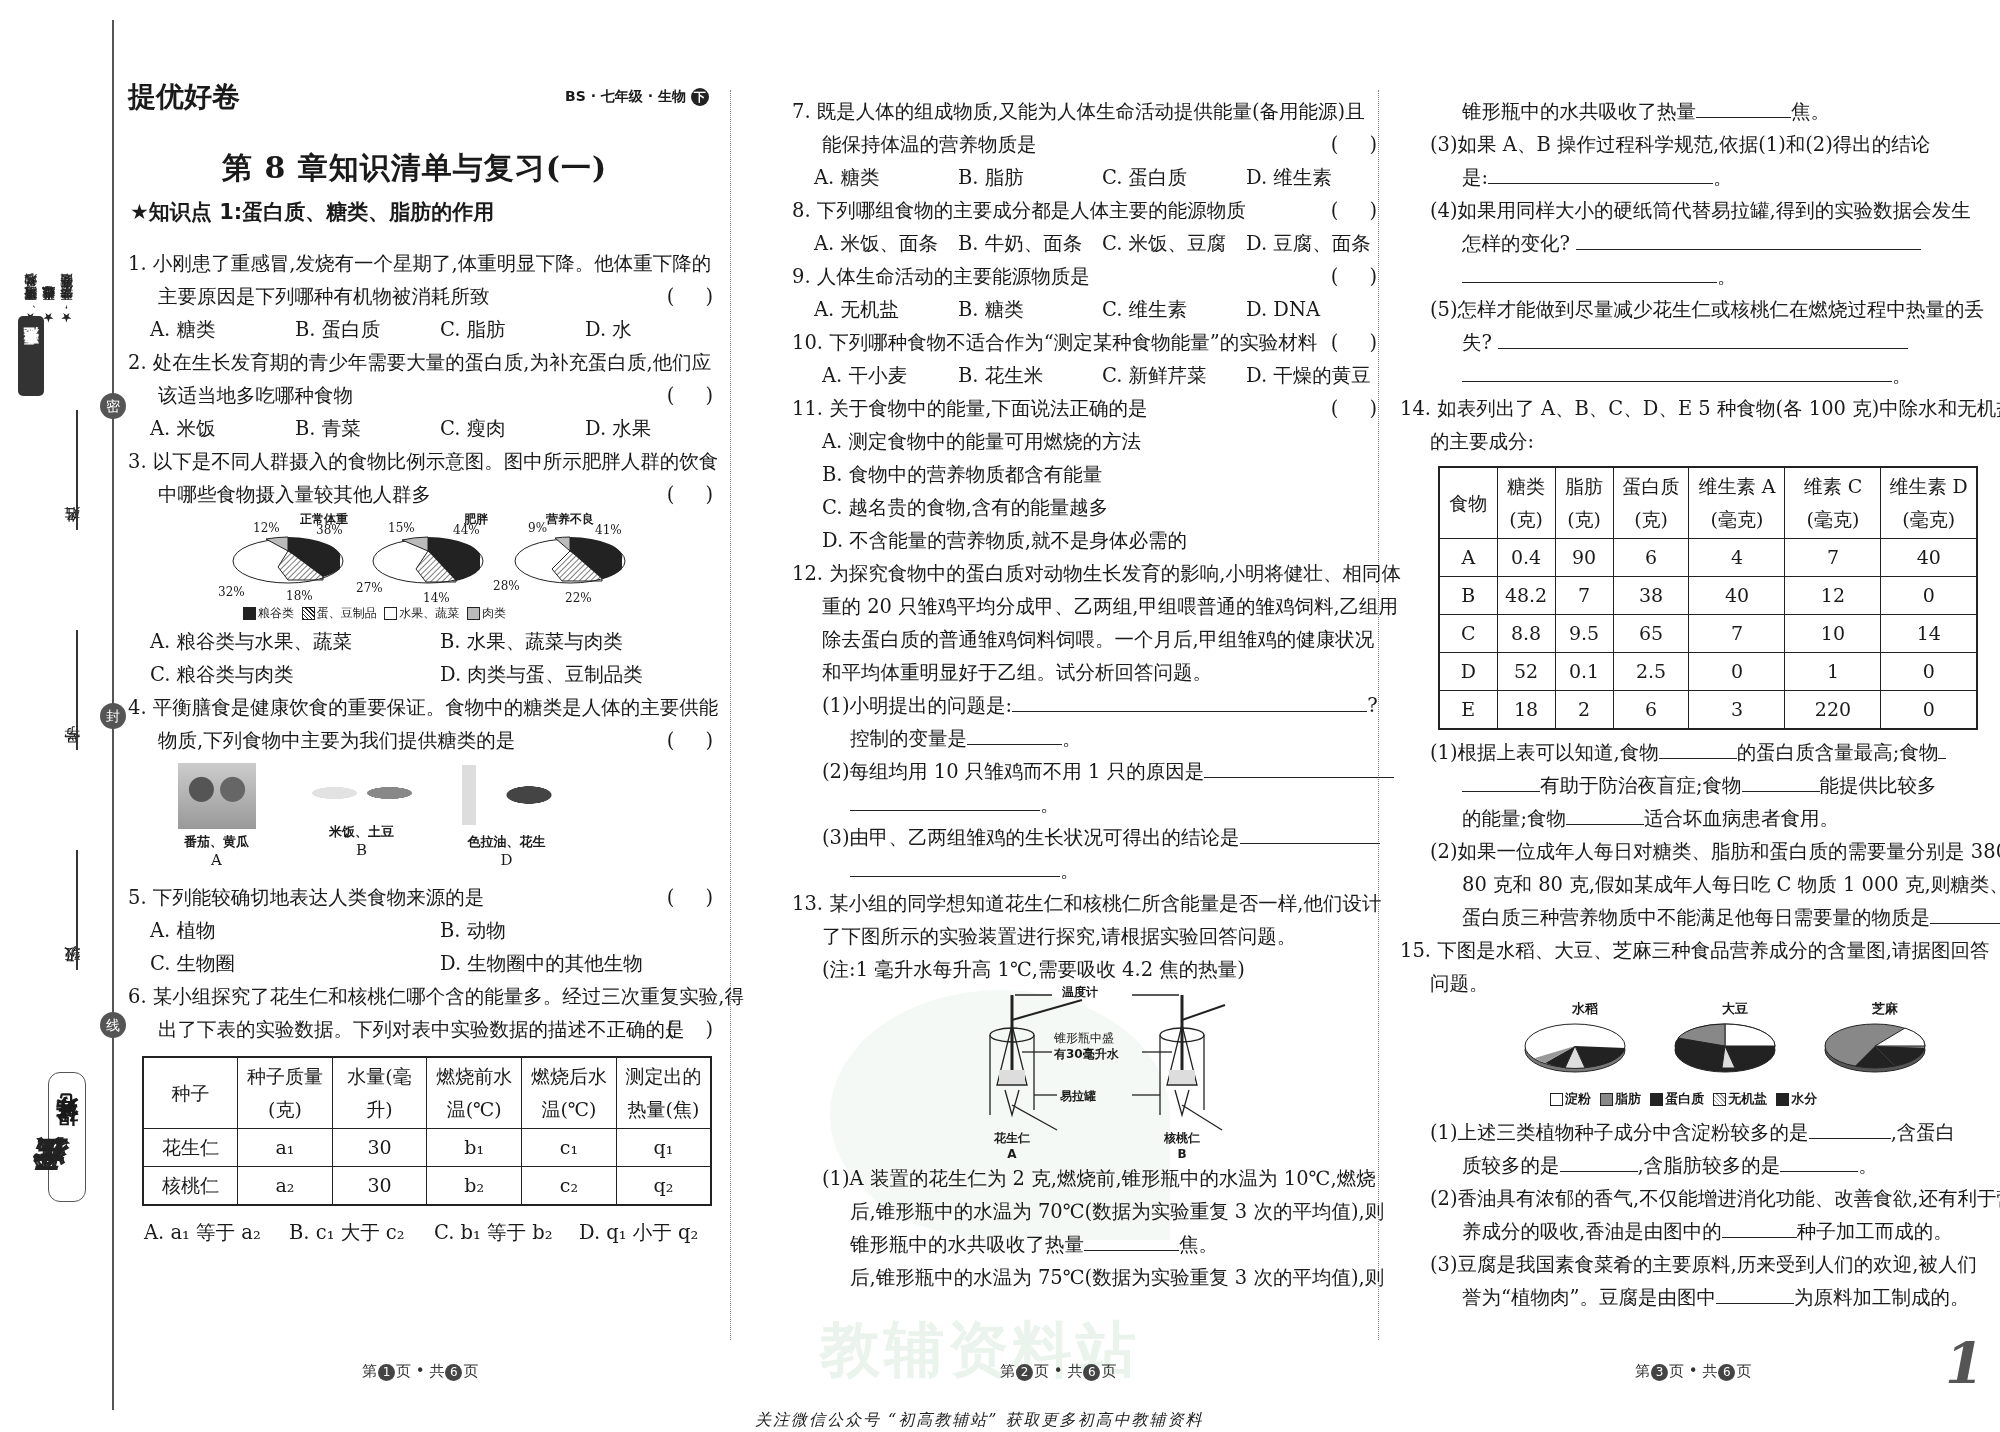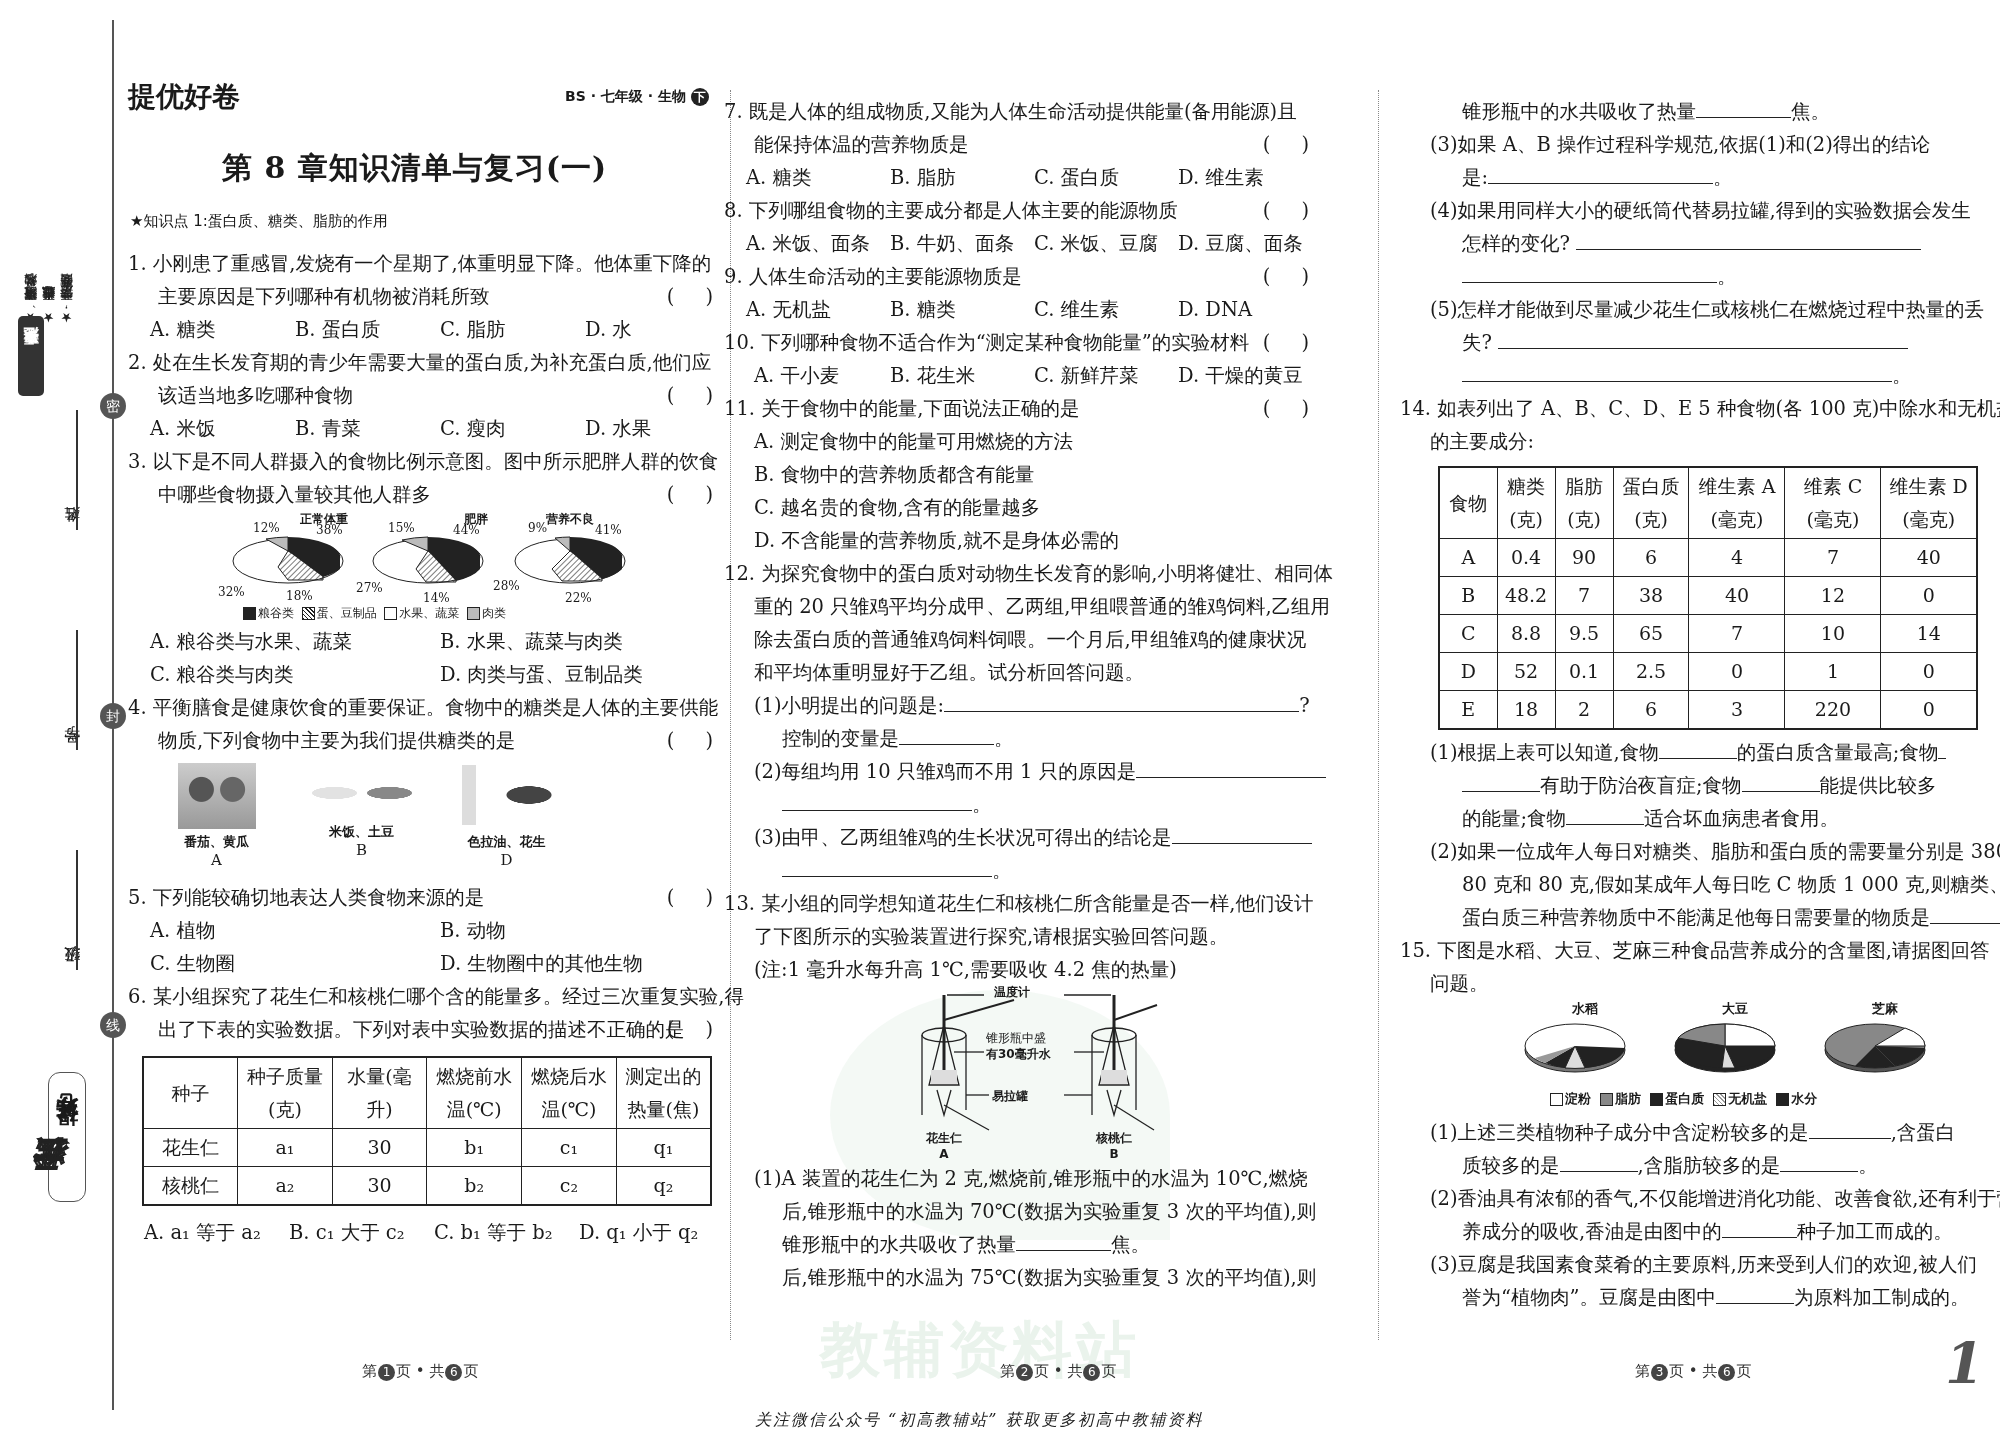--- a/index.html
+++ b/index.html
@@ -50,21 +50,21 @@
 
 <div class="abs" style="left:730px;top:90px;height:1250px;border-left:1.5px dotted #888"></div>
 <div class="abs" style="left:1378px;top:90px;height:1250px;border-left:1.5px dotted #888"></div>
 
 <div class="abs sans" style="left:128px;top:78px;font-size:28px;font-weight:bold">提优好卷</div>
 <div class="abs sans" style="left:565px;top:88px;font-size:14px;font-weight:bold">
   <span>BS · 七年级 · 生物</span>
   <span style="display:inline-block;width:18px;height:18px;border-radius:50%;background:#222;color:#fff;text-align:center;font-size:12px;line-height:18px">下</span>
 </div>
 <div class="abs" style="left:222px;top:148px;font-size:30px;font-weight:bold;letter-spacing:1px">第 8 章知识清单与复习(一)</div>
-<div class="abs sans" style="left:130px;top:212px;font-size:15px;font-weight:normal">★知识点 1:蛋白质、糖类、脂肪的作用</div>
+<div class="abs sans" style="left:130px;top:198px;font-size:21px;font-weight:bold">★知识点 1:蛋白质、糖类、脂肪的作用</div>
 
 <div class="abs" style="left:128px;top:247px;width:585px">
 
   <div class="q"><span>1. 小刚患了重感冒,发烧有一个星期了,体重明显下降。他体重下降的</span></div>
   <div class="q ind" style="position:relative"><span>主要原因是下列哪种有机物被消耗所致</span><span class="paren">(&nbsp;&nbsp;&nbsp;&nbsp;&nbsp;)</span></div>
   <div class="opts">
     <span style="width:145px">A. 糖类</span>
     <span style="width:145px">B. 蛋白质</span>
     <span style="width:145px">C. 脂肪</span>
     <span>D. 水</span>
@@ -207,21 +207,21 @@
     <span style="width:145px">B. c₁ 大于 c₂</span>
     <span style="width:145px">C. b₁ 等于 b₂</span>
     <span>D. q₁ 小于 q₂</span>
   </div>
 </div>
 
 <div class="abs footer" style="left:362px;top:1362px">
   <span>第</span><span class="n">1</span><span>页 • 共</span><span class="n">6</span><span>页</span>
 </div>
 
-<div class="abs" style="left:724px;top:95px;width:585px">
+<div class="abs" style="left:792px;top:95px;width:585px">
   <div class="q"><span>7. 既是人体的组成物质,又能为人体生命活动提供能量(备用能源)且</span></div>
   <div class="q ind" style="position:relative"><span>能保持体温的营养物质是</span><span class="paren">(&nbsp;&nbsp;&nbsp;&nbsp;&nbsp;)</span></div>
   <div class="opts">
     <span style="width:144px">A. 糖类</span>
       <span style="width:144px">B. 脂肪</span>
       <span style="width:144px">C. 蛋白质</span>
       <span>D. 维生素</span>
   </div>
   <div class="q" style="position:relative"><span>8. 下列哪组食物的主要成分都是人体主要的能源物质</span><span class="paren">(&nbsp;&nbsp;&nbsp;&nbsp;&nbsp;)</span></div>
   <div class="opts">

